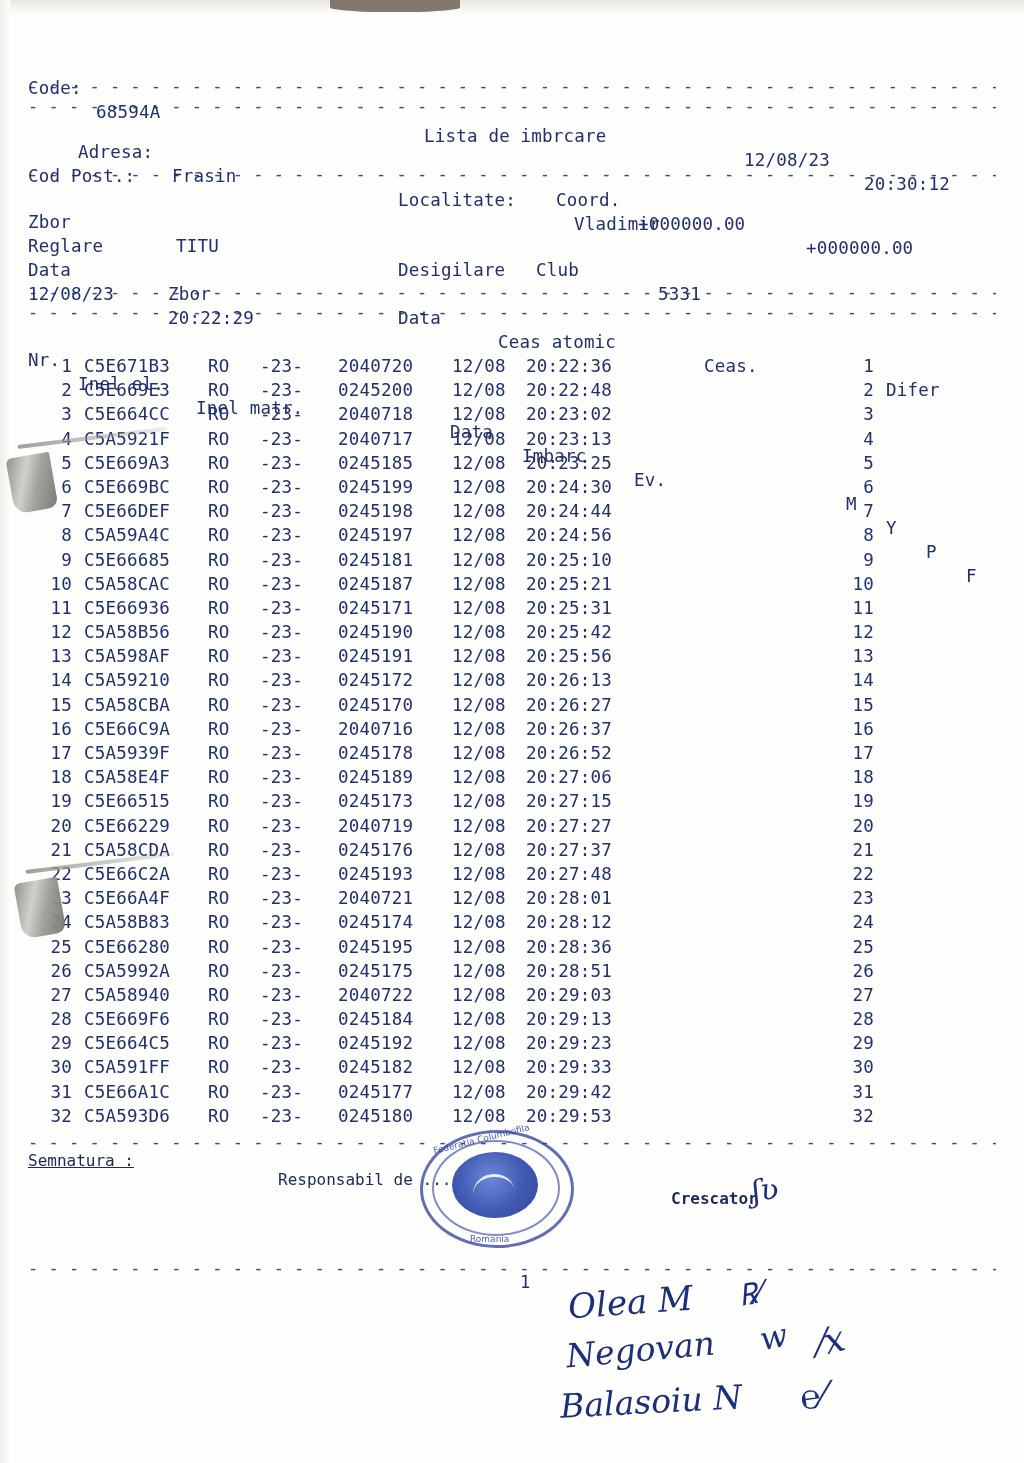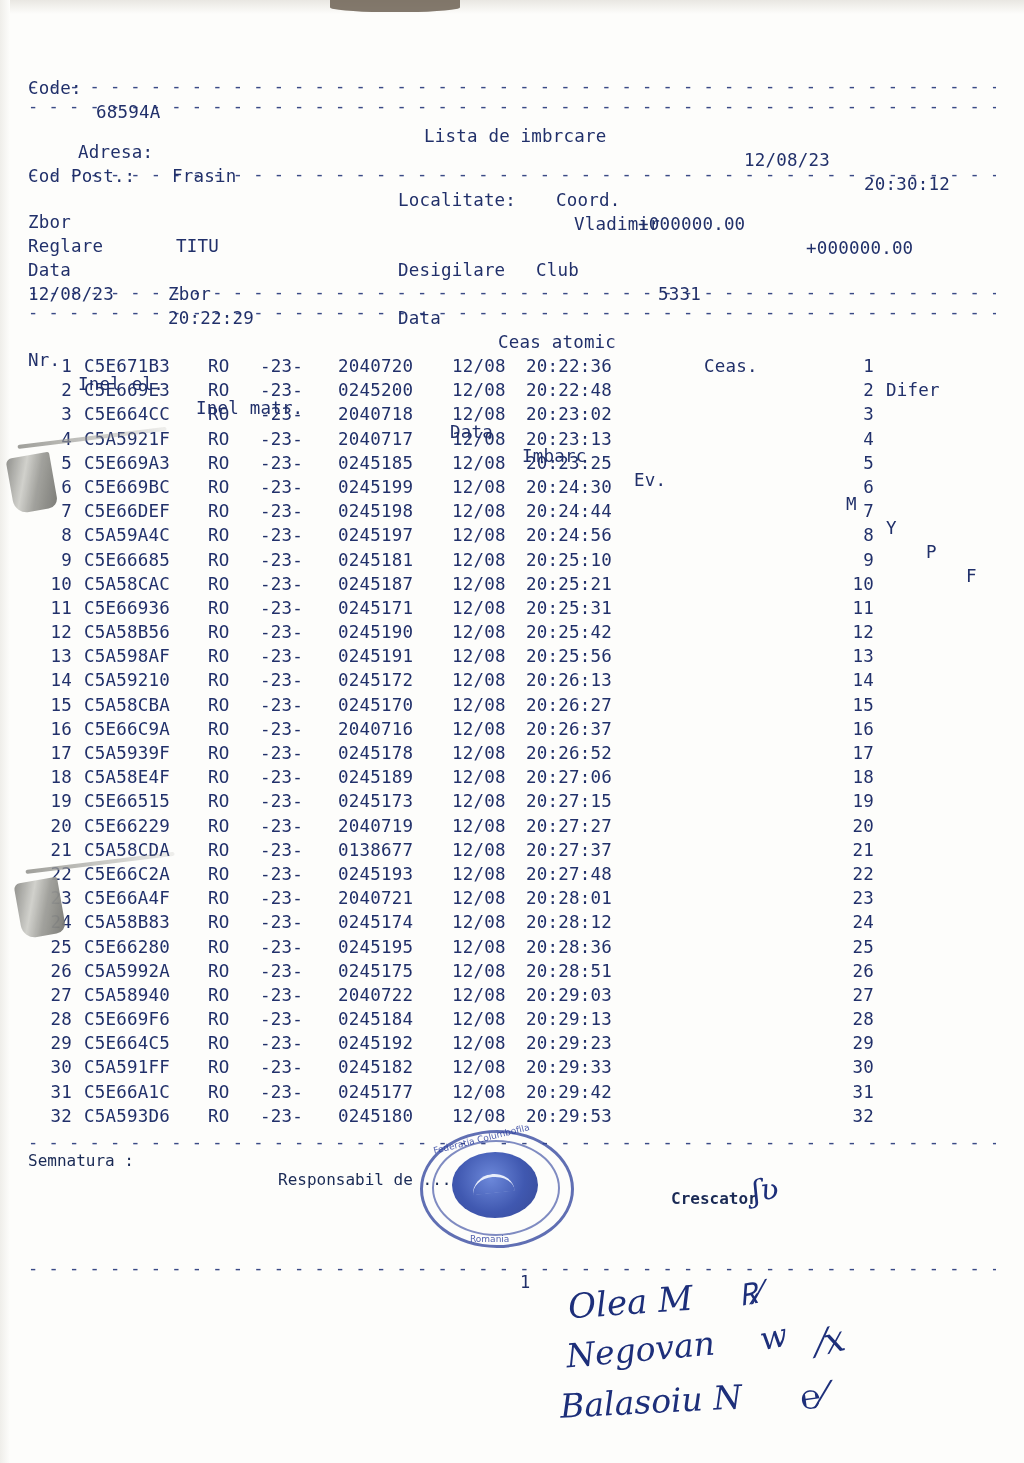--- a/index.html
+++ b/index.html
@@ -200,21 +200,21 @@
     width: 968px;
   }
   .sig-row {
     position: absolute;
     left: 28px;
     top: 1132px;
     width: 968px;
     height: 26px;
     white-space: pre;
   }
-  .s-a { position: absolute; left: 0px; }
+  .s-a { position: absolute; left: 0px; text-decoration: underline; }
   .s-b { position: absolute; left: 250px; }
   .s-c { position: absolute; left: 643px; font-weight: bold; }
 </style>
 </head>
 <body>
 
 <div class="page">
   <div class="scan-top"></div>
   <div class="scan-corner"></div>
   <div class="scan-left"></div>
@@ -309,21 +309,21 @@
         <div class="trow"><span class="c-nr">11</span><span class="c-ring">C5E66936</span><span class="c-ro">RO</span><span class="c-yr">-23-</span><span class="c-matr">0245171</span><span class="c-date">12/08</span><span class="c-time">20:25:31</span><span class="c-m">11</span></div>
         <div class="trow"><span class="c-nr">12</span><span class="c-ring">C5A58B56</span><span class="c-ro">RO</span><span class="c-yr">-23-</span><span class="c-matr">0245190</span><span class="c-date">12/08</span><span class="c-time">20:25:42</span><span class="c-m">12</span></div>
         <div class="trow"><span class="c-nr">13</span><span class="c-ring">C5A598AF</span><span class="c-ro">RO</span><span class="c-yr">-23-</span><span class="c-matr">0245191</span><span class="c-date">12/08</span><span class="c-time">20:25:56</span><span class="c-m">13</span></div>
         <div class="trow"><span class="c-nr">14</span><span class="c-ring">C5A59210</span><span class="c-ro">RO</span><span class="c-yr">-23-</span><span class="c-matr">0245172</span><span class="c-date">12/08</span><span class="c-time">20:26:13</span><span class="c-m">14</span></div>
         <div class="trow"><span class="c-nr">15</span><span class="c-ring">C5A58CBA</span><span class="c-ro">RO</span><span class="c-yr">-23-</span><span class="c-matr">0245170</span><span class="c-date">12/08</span><span class="c-time">20:26:27</span><span class="c-m">15</span></div>
         <div class="trow"><span class="c-nr">16</span><span class="c-ring">C5E66C9A</span><span class="c-ro">RO</span><span class="c-yr">-23-</span><span class="c-matr">2040716</span><span class="c-date">12/08</span><span class="c-time">20:26:37</span><span class="c-m">16</span></div>
         <div class="trow"><span class="c-nr">17</span><span class="c-ring">C5A5939F</span><span class="c-ro">RO</span><span class="c-yr">-23-</span><span class="c-matr">0245178</span><span class="c-date">12/08</span><span class="c-time">20:26:52</span><span class="c-m">17</span></div>
         <div class="trow"><span class="c-nr">18</span><span class="c-ring">C5A58E4F</span><span class="c-ro">RO</span><span class="c-yr">-23-</span><span class="c-matr">0245189</span><span class="c-date">12/08</span><span class="c-time">20:27:06</span><span class="c-m">18</span></div>
         <div class="trow"><span class="c-nr">19</span><span class="c-ring">C5E66515</span><span class="c-ro">RO</span><span class="c-yr">-23-</span><span class="c-matr">0245173</span><span class="c-date">12/08</span><span class="c-time">20:27:15</span><span class="c-m">19</span></div>
         <div class="trow"><span class="c-nr">20</span><span class="c-ring">C5E66229</span><span class="c-ro">RO</span><span class="c-yr">-23-</span><span class="c-matr">2040719</span><span class="c-date">12/08</span><span class="c-time">20:27:27</span><span class="c-m">20</span></div>
-        <div class="trow"><span class="c-nr">21</span><span class="c-ring">C5A58CDA</span><span class="c-ro">RO</span><span class="c-yr">-23-</span><span class="c-matr">0138677</span><span class="c-date">12/08</span><span class="c-time">20:27:37</span><span class="c-m">21</span></div>
+        <div class="trow"><span class="c-nr">21</span><span class="c-ring">C5A58CDA</span><span class="c-ro">RO</span><span class="c-yr">-23-</span><span class="c-matr">0245176</span><span class="c-date">12/08</span><span class="c-time">20:27:37</span><span class="c-m">21</span></div>
         <div class="trow"><span class="c-nr">22</span><span class="c-ring">C5E66C2A</span><span class="c-ro">RO</span><span class="c-yr">-23-</span><span class="c-matr">0245193</span><span class="c-date">12/08</span><span class="c-time">20:27:48</span><span class="c-m">22</span></div>
         <div class="trow"><span class="c-nr">23</span><span class="c-ring">C5E66A4F</span><span class="c-ro">RO</span><span class="c-yr">-23-</span><span class="c-matr">2040721</span><span class="c-date">12/08</span><span class="c-time">20:28:01</span><span class="c-m">23</span></div>
         <div class="trow"><span class="c-nr">24</span><span class="c-ring">C5A58B83</span><span class="c-ro">RO</span><span class="c-yr">-23-</span><span class="c-matr">0245174</span><span class="c-date">12/08</span><span class="c-time">20:28:12</span><span class="c-m">24</span></div>
         <div class="trow"><span class="c-nr">25</span><span class="c-ring">C5E66280</span><span class="c-ro">RO</span><span class="c-yr">-23-</span><span class="c-matr">0245195</span><span class="c-date">12/08</span><span class="c-time">20:28:36</span><span class="c-m">25</span></div>
         <div class="trow"><span class="c-nr">26</span><span class="c-ring">C5A5992A</span><span class="c-ro">RO</span><span class="c-yr">-23-</span><span class="c-matr">0245175</span><span class="c-date">12/08</span><span class="c-time">20:28:51</span><span class="c-m">26</span></div>
         <div class="trow"><span class="c-nr">27</span><span class="c-ring">C5A58940</span><span class="c-ro">RO</span><span class="c-yr">-23-</span><span class="c-matr">2040722</span><span class="c-date">12/08</span><span class="c-time">20:29:03</span><span class="c-m">27</span></div>
         <div class="trow"><span class="c-nr">28</span><span class="c-ring">C5E669F6</span><span class="c-ro">RO</span><span class="c-yr">-23-</span><span class="c-matr">0245184</span><span class="c-date">12/08</span><span class="c-time">20:29:13</span><span class="c-m">28</span></div>
         <div class="trow"><span class="c-nr">29</span><span class="c-ring">C5E664C5</span><span class="c-ro">RO</span><span class="c-yr">-23-</span><span class="c-matr">0245192</span><span class="c-date">12/08</span><span class="c-time">20:29:23</span><span class="c-m">29</span></div>
         <div class="trow"><span class="c-nr">30</span><span class="c-ring">C5A591FF</span><span class="c-ro">RO</span><span class="c-yr">-23-</span><span class="c-matr">0245182</span><span class="c-date">12/08</span><span class="c-time">20:29:33</span><span class="c-m">30</span></div>
         <div class="trow"><span class="c-nr">31</span><span class="c-ring">C5E66A1C</span><span class="c-ro">RO</span><span class="c-yr">-23-</span><span class="c-matr">0245177</span><span class="c-date">12/08</span><span class="c-time">20:29:42</span><span class="c-m">31</span></div>

